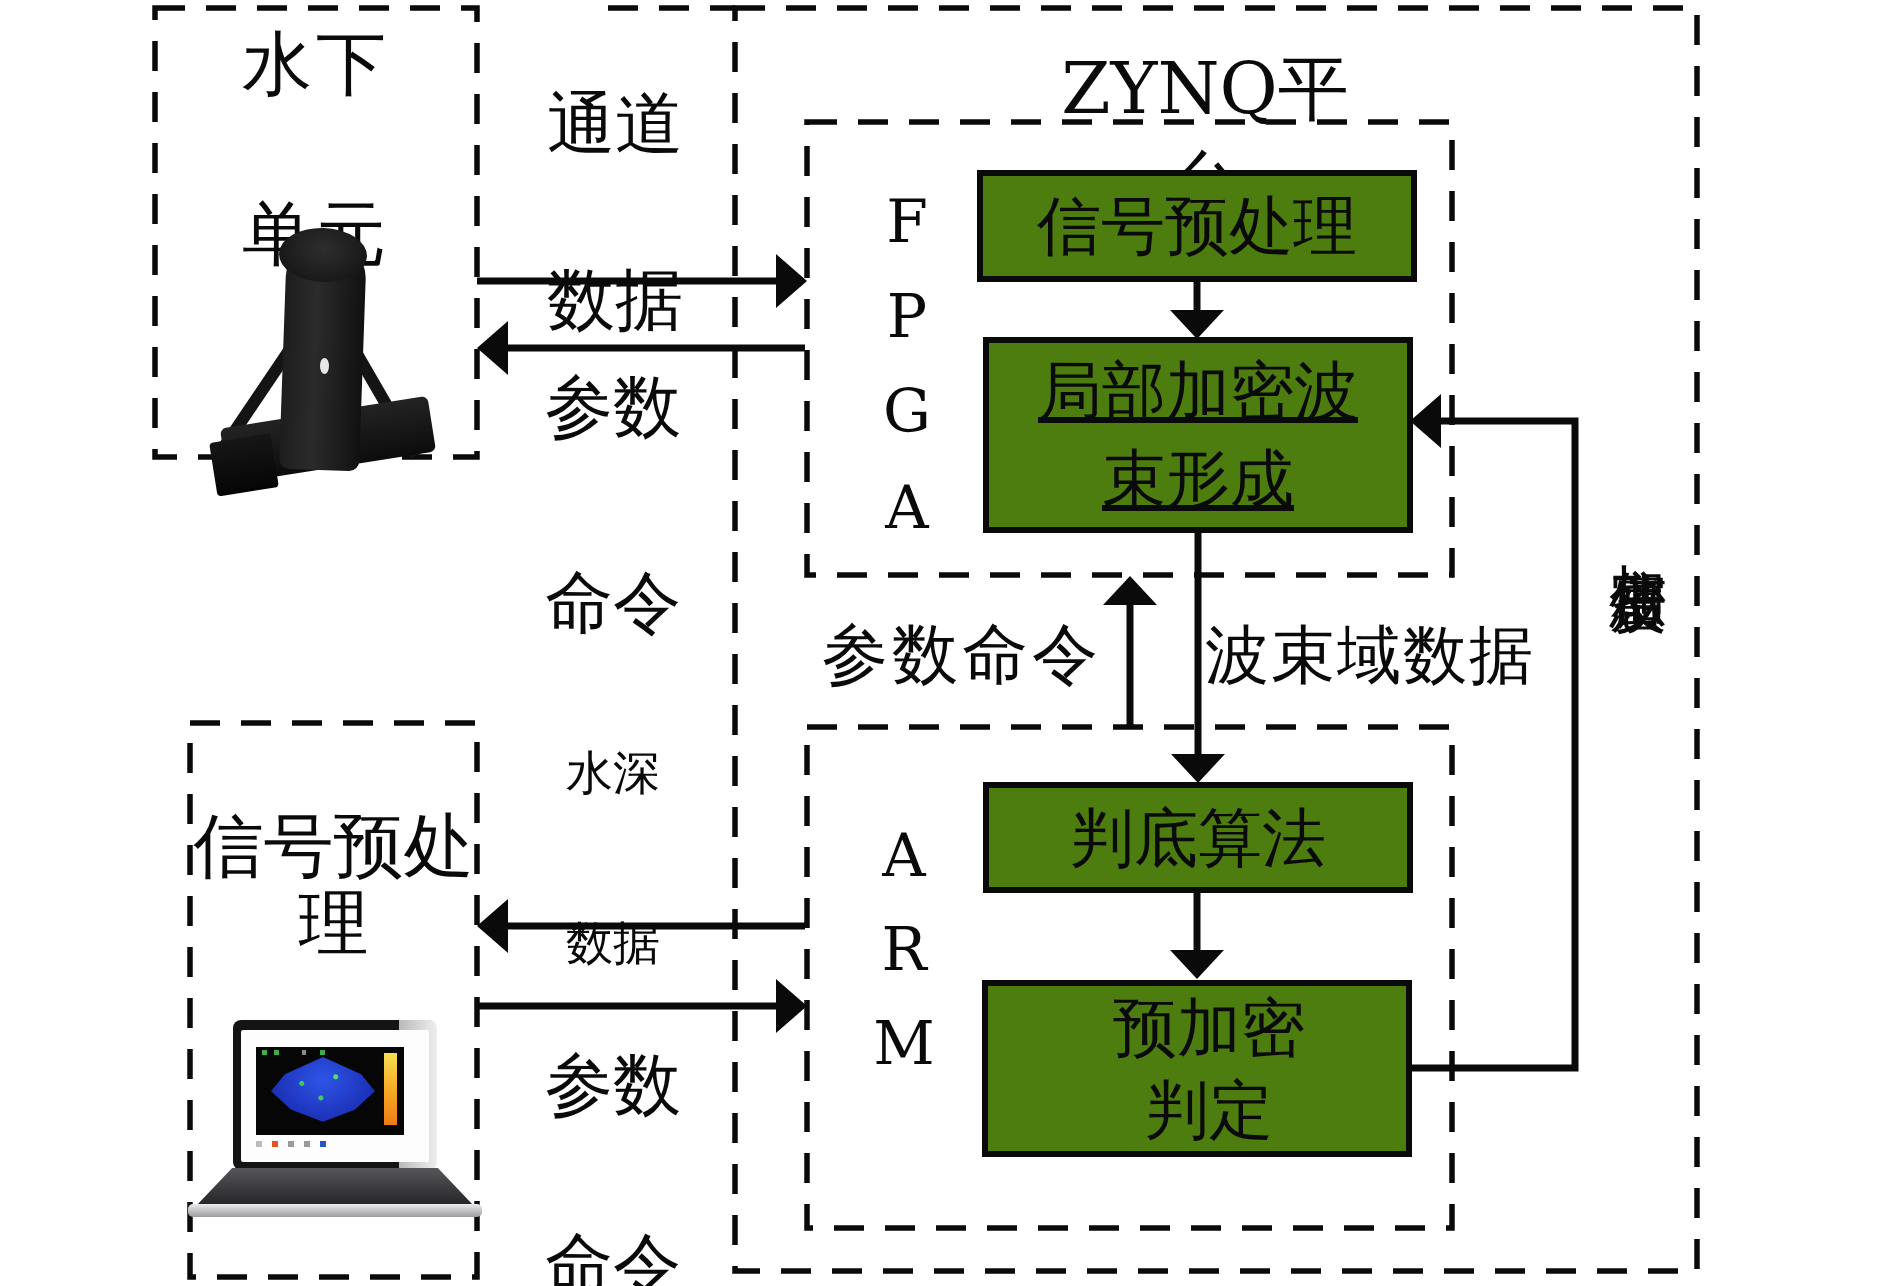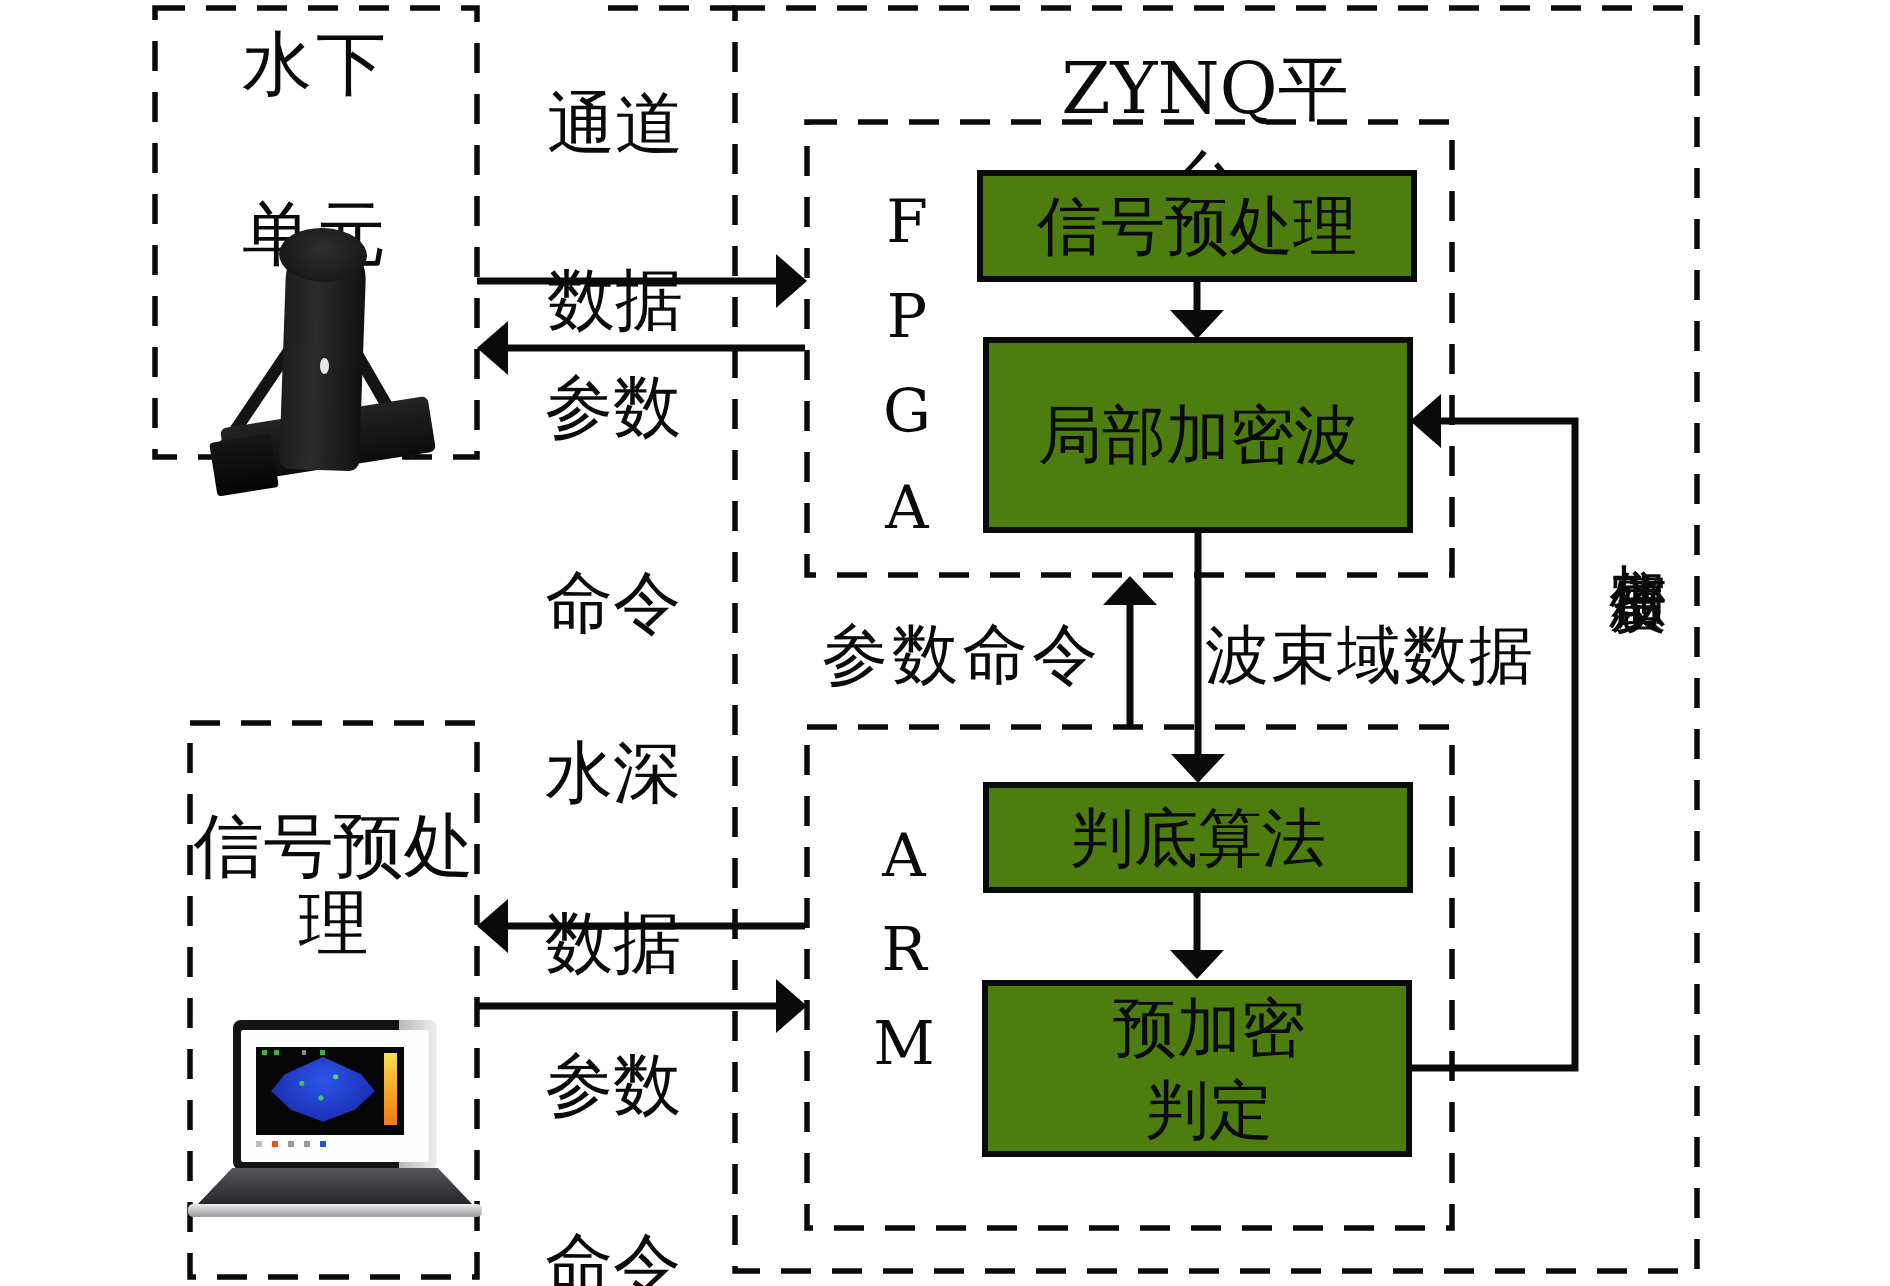--- a/index.html
+++ b/index.html
@@ -107,39 +107,39 @@
        <span>单元</span></div>
 
   <div class="lbl center" style="left:1030px;top:42px;width:350px;font-size:71px;">ZYNQ平台</div>
 
   <div class="lbl vtext" style="left:872px;top:186px;height:340px;font-size:60px;letter-spacing:0.42em;">FPGA</div>
   <div class="lbl vtext" style="left:869px;top:820px;height:260px;font-size:60px;letter-spacing:0.40em;">ARM</div>
 
   <div class="pbox" style="left:977px;top:170px;width:440px;height:112px;">
     <span>信号预处理</span>
   </div>
-  <div class="pbox" style="left:983px;top:337px;width:430px;height:196px;">
+  <div class="pbox" style="left:983px;top:337px;width:430px;height:196px;text-decoration:underline;">
     <span><span>局部加密波</span><br>
-    </span>
+    <span>束形成</span></span>
   </div>
   <div class="pbox" style="left:983px;top:782px;width:430px;height:111px;">
     <span>判底算法</span>
   </div>
   <div class="pbox" style="left:982px;top:980px;width:430px;height:177px;line-height:82px;padding-left:24px;">
     <span><span>预加密</span><br>
     <span>判定</span></span>
   </div>
 
   <div class="lbl center" style="left:543px;top:80px;width:140px;font-size:68px;line-height:88px;text-align:right;"><span>通道</span><br>
        <span>数据</span></div>
 
   <div class="lbl center" style="left:543px;top:358px;width:140px;font-size:68px;line-height:98px;"><span>参数</span><br>
        <span>命令</span></div>
 
-  <div class="lbl center" style="left:543px;top:730px;width:140px;font-size:68px;line-height:85px;"><span>水深</span><br>
+  <div class="lbl center" style="left:543px;top:730px;width:140px;font-size:47px;line-height:85px;"><span>水深</span><br>
        <span>数据</span></div>
 
   <div class="lbl center" style="left:543px;top:1040px;width:140px;font-size:68px;line-height:90px;"><span>参数</span><br>
        <span>命令</span></div>
 
   <div class="lbl" style="left:822px;top:610px;font-size:66px;letter-spacing:4px;">参数命令</div>
 
   <div class="lbl" style="left:1205px;top:612px;font-size:64px;letter-spacing:2px;">波束域数据</div>
 
   <div class="lbl vtext" style="left:1600px;top:518px;height:400px;font-size:57px;letter-spacing:0.06em;">加密信息反馈</div>

